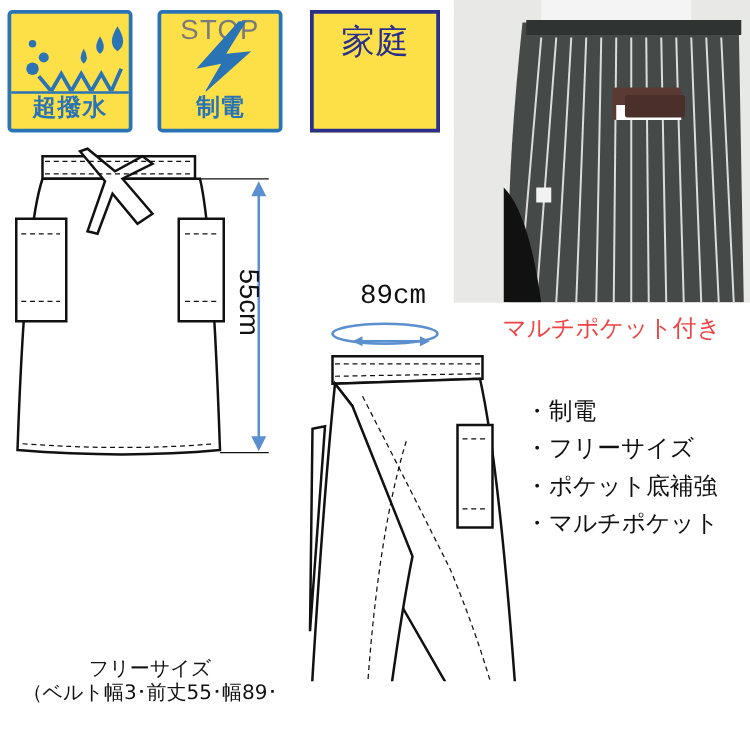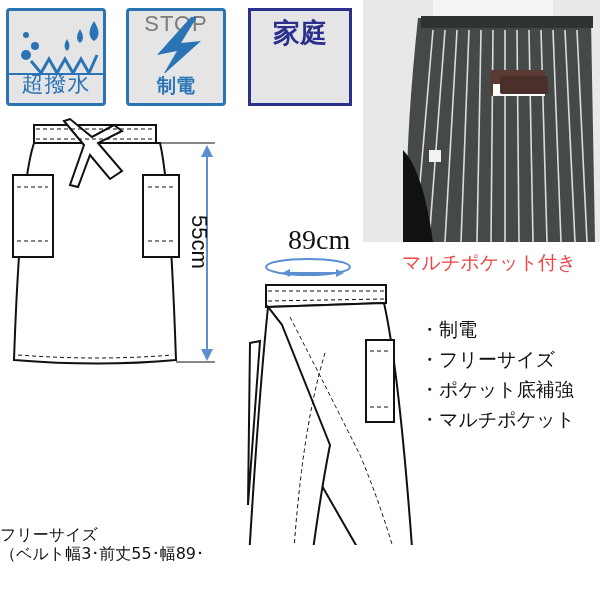--- a/index.html
+++ b/index.html
@@ -1,44 +1,44 @@
 <!DOCTYPE html>
 <html><head>
 <meta charset="utf-8">
 <style>
   html, body { margin:0; padding:0; background:#ffffff; }
   body { width:600px; height:600px; position:relative; overflow:hidden;
          font-family:"DejaVu Sans", "Liberation Sans", sans-serif; color:#111; }
   .abs { position:absolute; }
-  .icon-box { position:absolute; box-sizing:border-box; background:#e5e5e5; }
+  .icon-box { position:absolute; box-sizing:border-box; background:#fde047; }
   .icon-water { left:6px; top:8px; width:100px; height:98px; border:3px solid #2a74b6; border-radius:4px; }
   .icon-water .lbl { position:absolute; left:0; right:0; bottom:4px; text-align:center; color:#2a74b6;
-                     font-size:22px; font-weight:normal; letter-spacing:1px; }
+                     font-size:19px; font-weight:bold; letter-spacing:1px; }
   .icon-water .sep { position:absolute; left:0; right:0; top:62px; height:2px; background:#2a74b6; }
   .icon-stop { left:126px; top:8px; width:100px; height:98px; border:3px solid #2a74b6; border-radius:4px; }
   .icon-stop .stoptxt { position:absolute; left:0; right:0; top:0px; text-align:center; color:#7a7a7a;
                         font-size:22px; font-family:"Liberation Sans", sans-serif; letter-spacing:1px; }
   .icon-stop .lbl { position:absolute; left:0; right:0; bottom:4px; text-align:center; color:#2a74b6;
                     font-size:19px; font-weight:bold;margin-top:40px; }
   .icon-wash { left:248px; top:8px; width:104px; height:98px; border:3px solid #2b2f8c; }
   .icon-wash .l1, .icon-wash .l2 { position:absolute; left:0; right:0; text-align:center; color:#2b2f8c;
-                    font-size:27px; font-weight:bold; }
+                    font-size:27px; font-weight:normal; }
   .icon-wash .l1 { top:4px; } .icon-wash .l2 { top:50px; }
 
   .photo { left:363px; top:0; width:237px; height:242px; background:#e6e6e6; overflow:hidden; }
   .photo-caption { left:402px; top:250px; font-size:19px; color:#ef4444; white-space:nowrap; }
 
   .dim55 { left:212px; top:215px; font-size:22px; transform:rotate(90deg); transform-origin:left top;
            font-family:"Liberation Sans", sans-serif; white-space:nowrap; }
-  .dim89 { left:288px; top:224px; font-size:28px; font-family:Liberation Serif, serif; }
+  .dim89 { left:288px; top:224px; font-size:22px; font-family:Liberation Mono, monospace; }
 
   .features { left:420px; top:314px; font-size:19px; line-height:30px; }
   .features div { white-space:nowrap; }
 
-  .size-note { left:0; top:525px; width:240px; font-size:16px; line-height:19px; }
+  .size-note { left:0; top:525px; width:240px; text-align:center; font-size:16px; line-height:19px; }
 </style>
 </head>
 <body>
 
 <div class="icon-box icon-water">
   <svg width="94" height="62" style="position:absolute;left:0;top:0;">
     <circle cx="17" cy="24" r="3" fill="#2a74b6"></circle>
     <circle cx="26" cy="35" r="4" fill="#2a74b6"></circle>
     <circle cx="17" cy="44" r="5" fill="#2a74b6"></circle>
     <path d="M58 28 q5 8 0 12 q-5 -4 0 -12z" fill="#2a74b6"></path>

